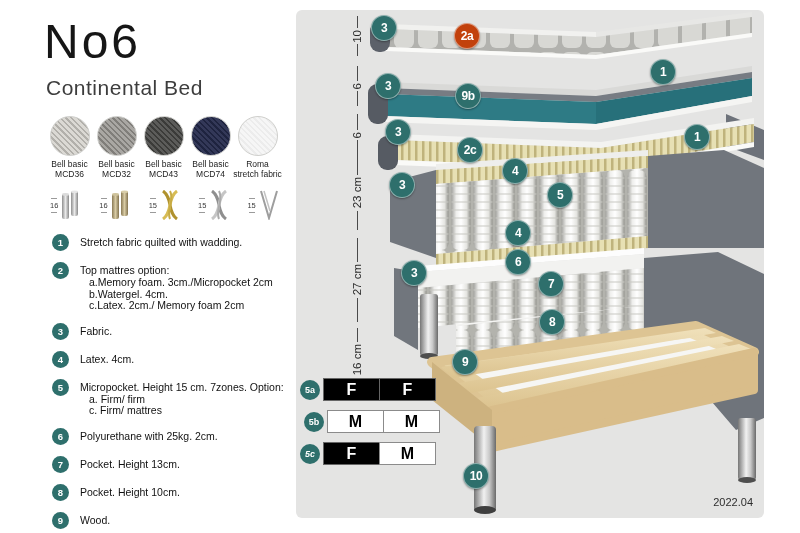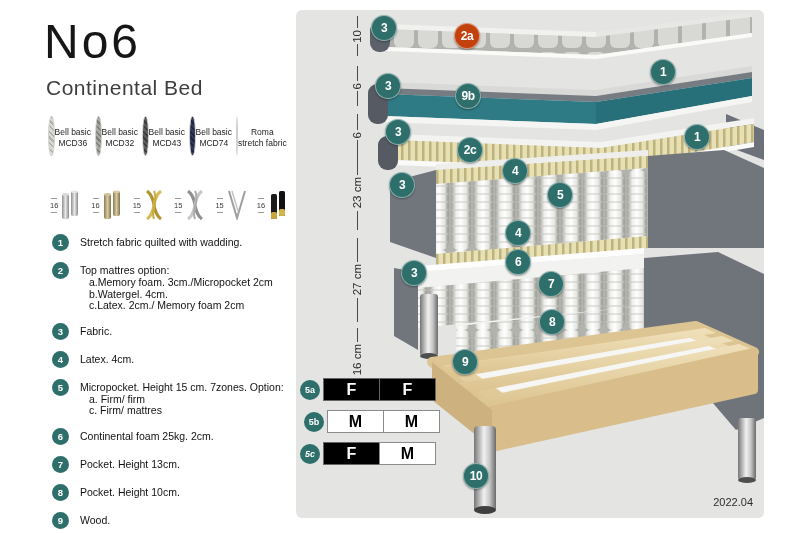--- a/index.html
+++ b/index.html
@@ -8,24 +8,24 @@
     background:#ffffff;font-family:"Liberation Sans",sans-serif;
     -webkit-font-smoothing:antialiased;
   }
   
   .left{position:absolute;left:0;top:0;width:296px;height:533px;}
   .title{position:absolute;left:44px;top:18px;font-size:48px;font-weight:300;
          letter-spacing:3px;color:#161616;line-height:1;}
   .subtitle{position:absolute;left:46px;top:76px;font-size:21px;font-weight:300;
             letter-spacing:.5px;color:#3d3d3d;}
   .swatches{position:absolute;left:48px;top:116px;display:flex;gap:4px;}
-  .swatch{width:43px;display:flex;flex-direction:row;align-items:center;}
+  .swatch{width:43px;display:flex;flex-direction:column;align-items:center;}
   .swatch .circle{width:38px;height:38px;border-radius:50%;border:1px solid #cfcfcc;}
   .swatch .lbl{margin-top:3px;font-size:8.5px;line-height:1.2;color:#222;text-align:center;white-space:nowrap;}
-  .legsrow{position:absolute;left:50px;top:190px;display:flex;align-items:center;gap:8px;}
+  .legsrow{position:absolute;left:50px;top:190px;display:flex;align-items:center;gap:16px;}
   .legitem{display:flex;align-items:center;gap:1px;}
   .leg-num{display:flex;flex-direction:column;align-items:center;font-size:7.5px;color:#3a3a3a;}
   .leg-num::before,.leg-num::after{content:"";width:6px;height:1px;background:#9a9a9a;margin:2px 0;}
   .leg-ico{width:24px;height:30px;display:block;}
   .legend{position:absolute;left:52px;top:234px;width:240px;}
   .legend-item{display:flex;gap:11px;margin-bottom:11px;}
   .lnum{flex:0 0 17px;width:17px;height:17px;border-radius:50%;color:#fff;
         font-size:9.5px;font-weight:bold;display:flex;align-items:center;justify-content:center;}
   .ltxt{font-size:10.5px;line-height:13px;color:#111;padding-top:2px;}
   .subs .subline{font-size:10.5px;line-height:11.5px;margin-left:9px;color:#111;}
@@ -189,21 +189,21 @@
       <div class="ltxt">Micropocket. Height 15 cm. 7zones. Option:</div>
       <div class="subs">
             <div class="subline">a. Firm/ firm</div>
             <div class="subline">c. Firm/ mattres</div>
           </div>
     </div>
   </div>
       <div class="legend-item">
     <span class="lnum" style="background: rgb(46, 111, 108);">6</span>
     <div>
-      <div class="ltxt">Continental foam 25kg. 2cm.</div>
+      <div class="ltxt">Polyurethane with 25kg. 2cm.</div>
       <div class="subs"></div>
     </div>
   </div>
       <div class="legend-item">
     <span class="lnum" style="background: rgb(46, 111, 108);">7</span>
     <div>
       <div class="ltxt">Pocket. Height 13cm.</div>
       <div class="subs"></div>
     </div>
   </div>

